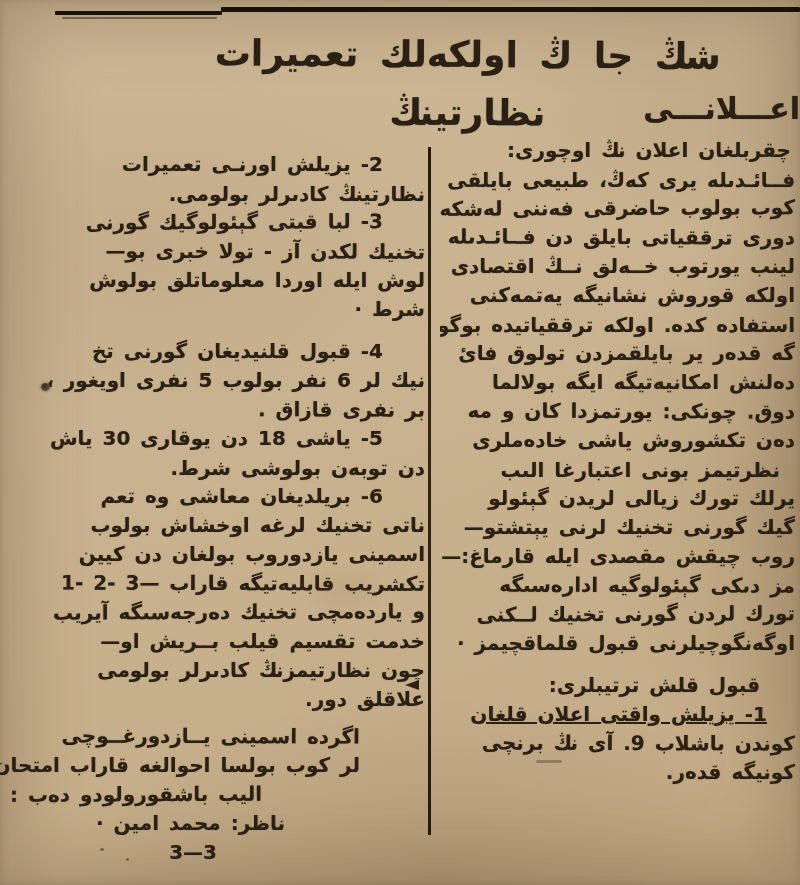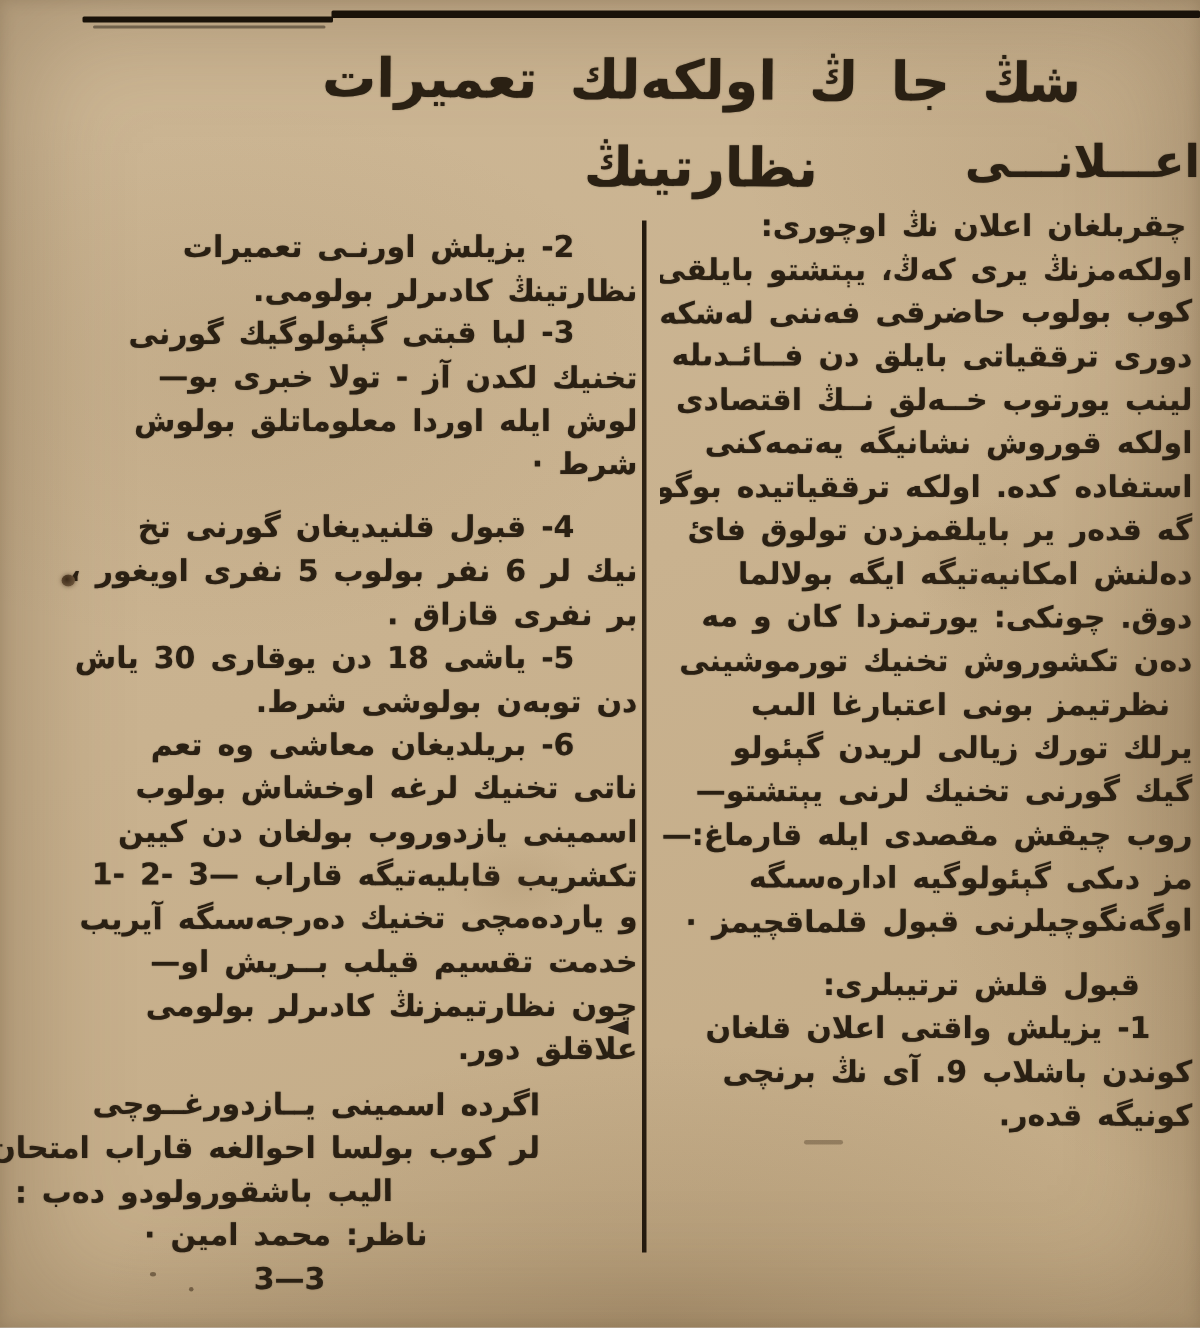--- a/index.html
+++ b/index.html
@@ -77,39 +77,40 @@
 <div class="rule-top shadow" style="left:62px;top:17px;width:155px;"></div>
 <div class="rule-top" style="left:221px;top:7px;width:579px;height:5px;"></div>
 
 <div class="title">شڭ جا ڭ اولكەلك تعميرات نظارتينڭ</div>
 <div class="subtitle">اعـــلانـــى</div>
 
 <div class="v-divider"></div>
 
 <div class="col col-right">
     <div class="tline" style="padding-right: 4px;">چقربلغان اعلان نڭ اوچورى:</div>
-    <div class="tline">اولكەمزنڭ يرى كەڭ، يېتشتو بايلقى</div>
+    <div class="tline">فــائـدىلە يرى كەڭ، طبيعى بايلقى</div>
     <div class="tline">كوب بولوب حاضرقى فەننى لەشكەن</div>
     <div class="tline">دورى ترققياتى بايلق دن فــائـدىلە</div>
     <div class="tline">لينب يورتوب خــەلق نــڭ اقتصادى</div>
     <div class="tline">اولكە قوروش نشانيگە يەتمەكنى</div>
     <div class="tline">استفادە كدە. اولكە ترققياتيدە بوگون</div>
     <div class="tline">گە قدەر ير بايلقمزدن تولوق فائ</div>
     <div class="tline">دەلنش امكانيەتيگە ايگە بولالما</div>
     <div class="tline">دوق. چونكى: يورتمزدا كان و مە</div>
-    <div class="tline">دەن تكشوروش تخنيك تورموشينى</div>
+    <div class="tline">دەن تكشوروش ياشى خادەملرى</div>
     <div class="tline" style="padding-right: 15px;">نظرتيمز بونى اعتبارغا الىب</div>
     <div class="tline">يرلك تورك زيالى لريدن گېئولو</div>
     <div class="tline">گيك گورنى تخنيك لرنى يېتشتو—</div>
     <div class="tline">روب چيقش مقصدى ايله قارماغ:—</div>
     <div class="tline">مز دىكى گېئولوگيە ادارەسىگە</div>
+    <div class="tline">تورك لردن گورنى تخنيك لــكنى</div>
     <div class="tline">اوگەنگوچيلرنى قبول قلماقچيمز ·</div>
     <div class="tline gap"></div>
     <div class="tline" style="padding-right: 35px;">قبول قلش ترتيبلرى:</div>
-    <div class="tline" style="padding-right: 28px;">1- يزيلش واقتى اعلان قلغان</div>
+    <div class="tline" style="padding-right: 28px; text-decoration: underline;">1- يزيلش واقتى اعلان قلغان</div>
     <div class="tline">كوندن باشلاب 9. آى نڭ برنچى</div>
     <div class="tline">كونيگە قدەر.</div>
   </div>
 
 <div class="col col-left">
     <div class="tline ind">2- يزيلش اورنـى تعميرات</div>
     <div class="tline">نظارتينڭ كادىرلر بولومى.</div>
     <div class="tline ind">3- لبا قبتى گېئولوگيك گورنى</div>
     <div class="tline">تخنيك لكدن آز - تولا خبرى بو—</div>
     <div class="tline">لوش ايله اوردا معلوماتلق بولوش</div>

